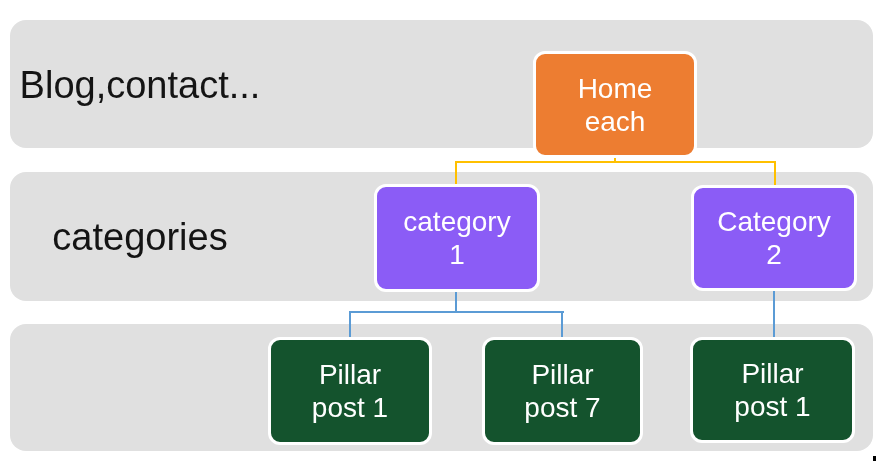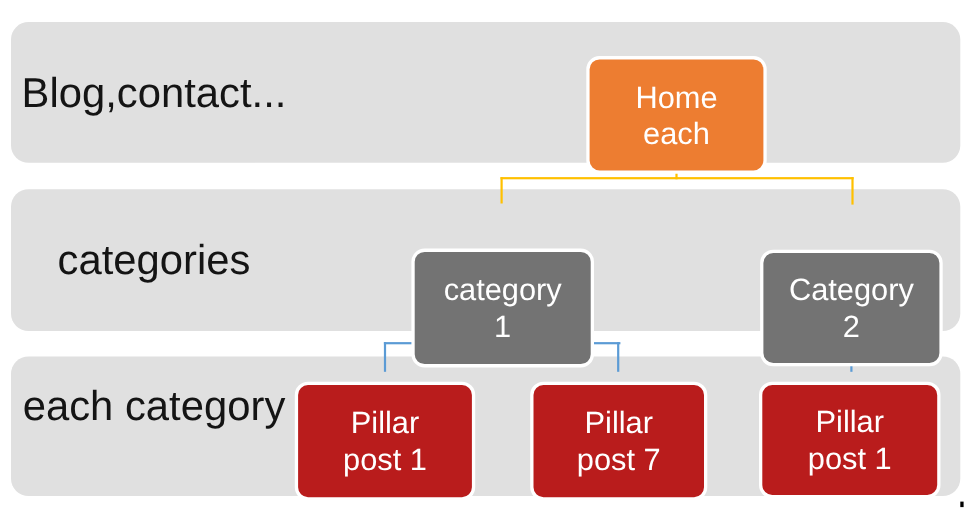--- a/index.html
+++ b/index.html
@@ -19,22 +19,22 @@
   #label1{top:68px;}
   #label2{top:220px;}
   #label3{top:353px;}
 
   .node{
     position:absolute;box-sizing:border-box;border:3px solid #ffffff;border-radius:12px;
     color:#ffffff;font-size:28px;line-height:33px;display:flex;flex-direction:column;
     align-items:center;justify-content:center;text-align:center;z-index:2;
   }
   .node.orange{background:#ED7D31;}
-  .node.gold{background:#737373;margin-top:42px;}
-  .node.blue{background:#b91c1c;margin-top:10px;}
+  .node.gold{background:#8b5cf6;}
+  .node.blue{background:#14532d;}
   #node-home{left:533px;top:31px;width:164px;height:107px;margin-top:20px;}
   #node-cat1{left:374px;top:184px;width:166px;height:108px;}
   #node-cat2{left:691px;top:185px;width:166px;height:106px;}
   #node-pp1{left:268px;top:337px;width:164px;height:108px;}
   #node-pp2{left:482px;top:337px;width:161px;height:108px;}
   #node-pp3{left:690px;top:337px;width:165px;height:106px;}
 
   .seg{position:absolute;z-index:1;}
   .seg.gold{background:#FFC000;}
   .seg.blue{background:#5B9BD5;}
@@ -59,21 +59,20 @@
   <div class="band" id="band2"></div>
   <div class="band" id="band3"></div>
 
   <div class="row-label" id="label1">
     <span>Blog,contact...</span>
   </div>
   <div class="row-label" id="label2">
     <span>categories</span>
   </div>
   <div class="row-label" id="label3">
-    <div>each category</div>
   </div>
 
   <div class="seg gold" id="g-home-down"></div>
   <div class="seg gold" id="g-horizontal"></div>
   <div class="seg gold" id="g-to-cat1"></div>
   <div class="seg gold" id="g-to-cat2"></div>
 
   <div class="seg blue" id="b-cat1-down"></div>
   <div class="seg blue" id="b-horizontal"></div>
   <div class="seg blue" id="b-to-pp1"></div>

